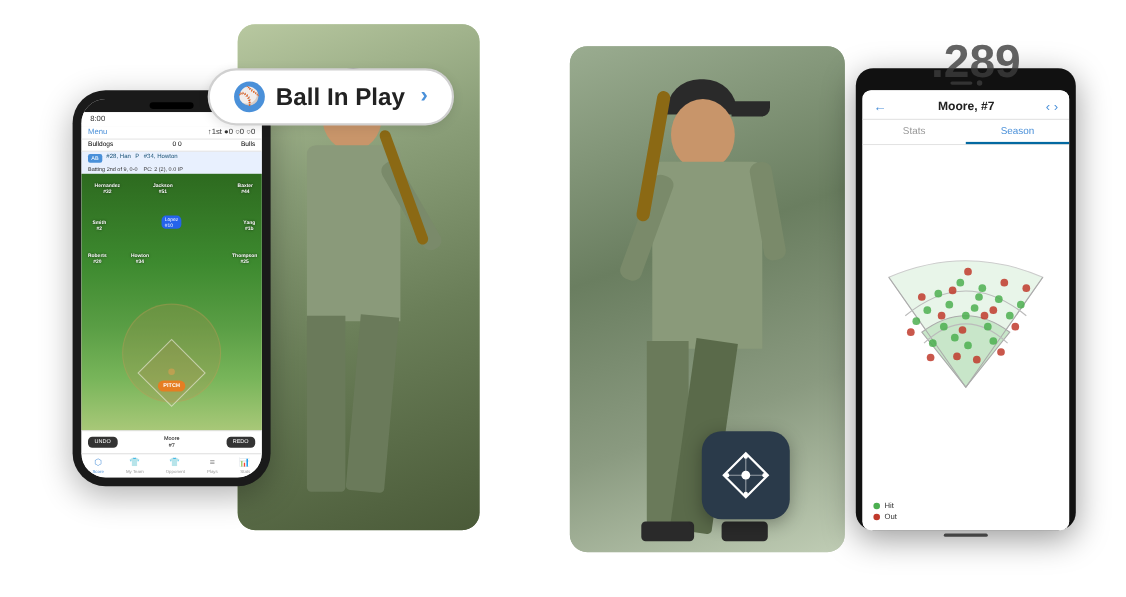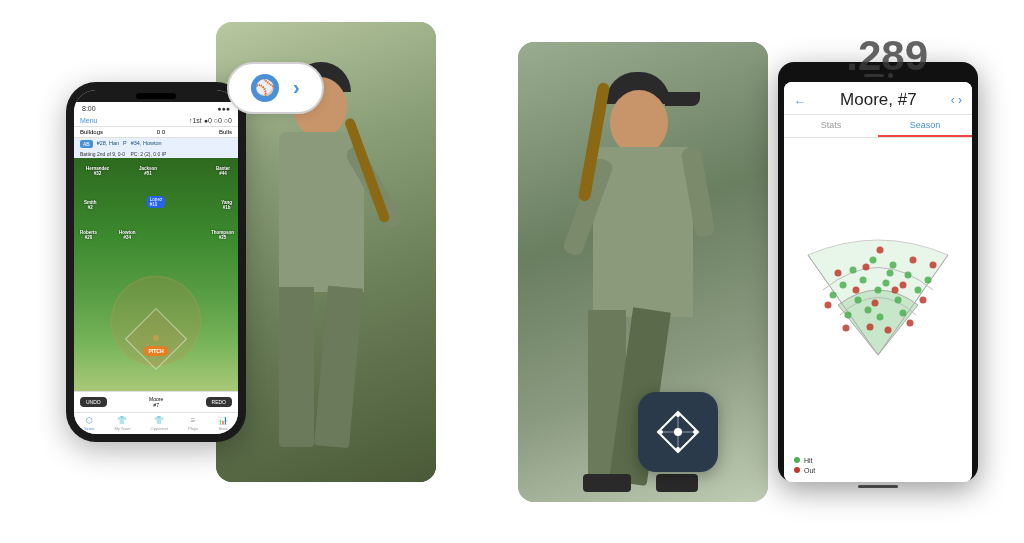--- a/index.html
+++ b/index.html
@@ -316,22 +316,22 @@
     }
     .android-header {
       background: white;
       padding: 8px 10px 4px;
       display: flex;
       justify-content: space-between;
       align-items: center;
       border-bottom: 1px solid #e0e0e0;
     }
     .android-player-name {
-      font-size: 17px;
-      font-weight: 400;
+      font-size: 11px;
+      font-weight: 700;
       color: #222;
       text-align: center;
     }
     .android-nav-arrows {
       display: flex;
       gap: 4px;
       color: #4a90d9;
       font-size: 12px;
     }
     .android-back-arrow {
@@ -345,21 +345,21 @@
     }
     .android-tab {
       flex: 1;
       text-align: center;
       padding: 5px;
       font-size: 9px;
       color: #999;
     }
     .android-tab.active {
       color: #4a90d9;
-      border-bottom: 2px solid #ef4444;
+      border-bottom: 2px solid #0369a1;
     }
     
     .spray-chart-container {
       flex: 1;
       background: white;
       display: flex;
       align-items: center;
       justify-content: center;
       position: relative;
       padding: 10px;
@@ -393,20 +393,21 @@
   </style>
 </head>
 <body>
 
 <div class="container">
 
   <div class="left-section">
 
     <div class="ball-in-play-badge">
       <div class="badge-icon">⚾</div>
+      <span>Ball In Play</span>
       <span class="badge-arrow">›</span>
     </div>
 
     <div class="batter-photo">
 
       <div style="position:absolute;bottom:0;left:0;right:0;top:0;background:linear-gradient(160deg,#b8c8a0 0%,#8a9e78 30%,#6a7e58 60%,#4a5a38 100%);"></div>
 
       <div style="position:absolute;top:40px;left:50%;transform:translateX(-50%);width:130px;height:400px;">
 
         <div style="position:absolute;top:0;left:30px;width:60px;height:30px;background:#2a2a2a;border-radius:30px 30px 0 0;"></div>

